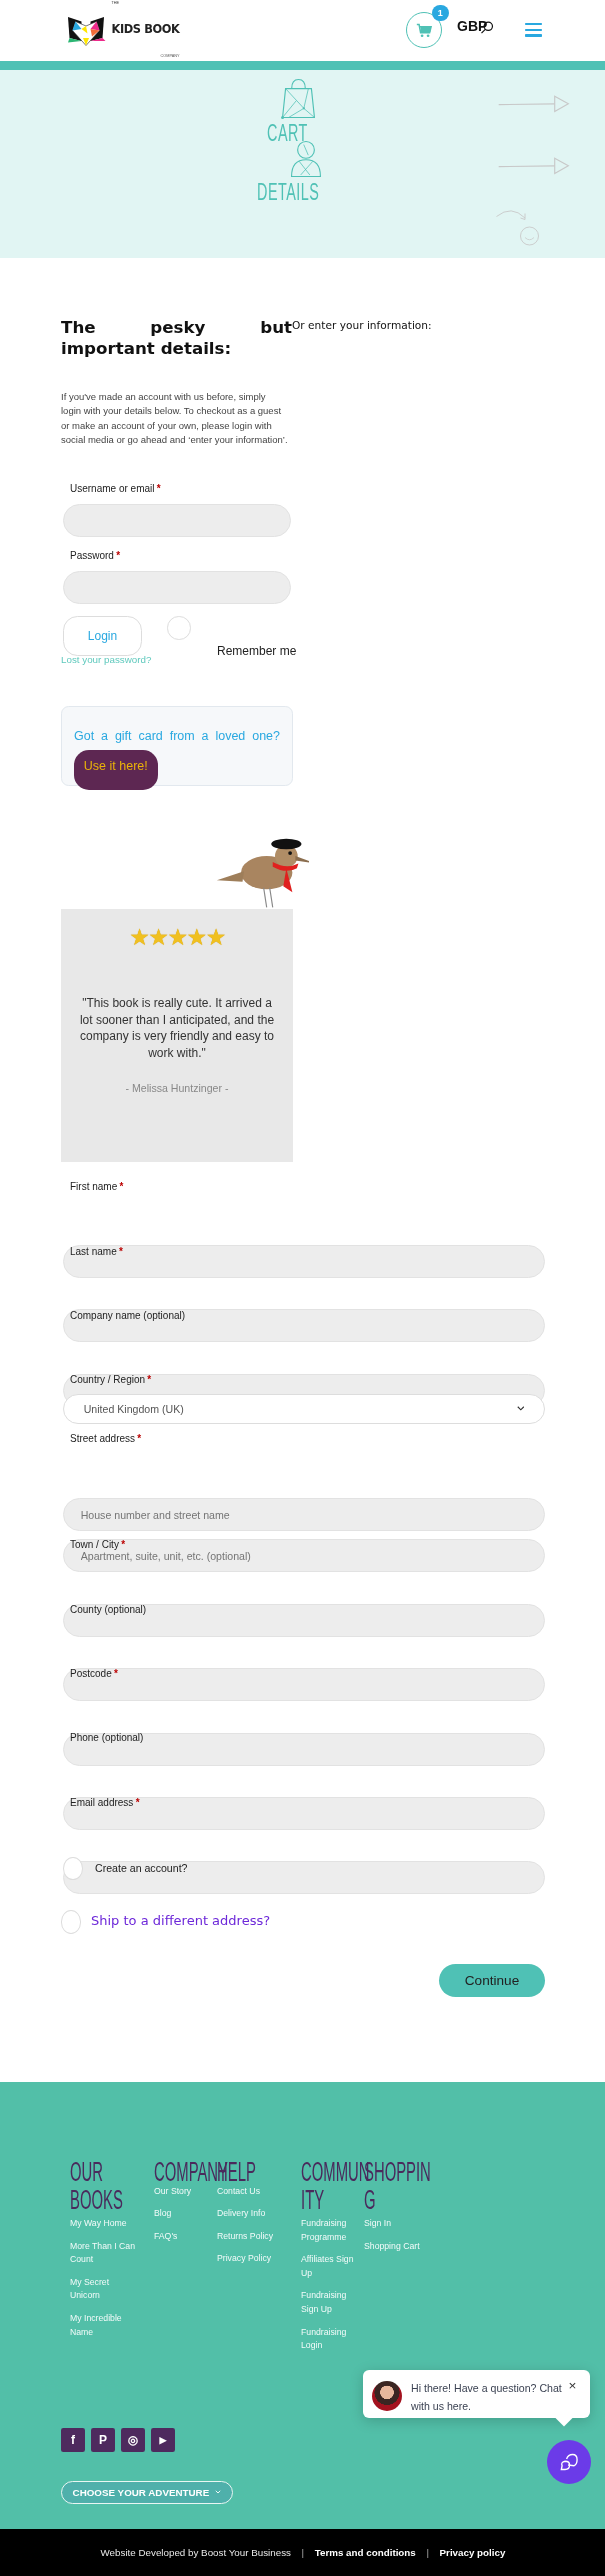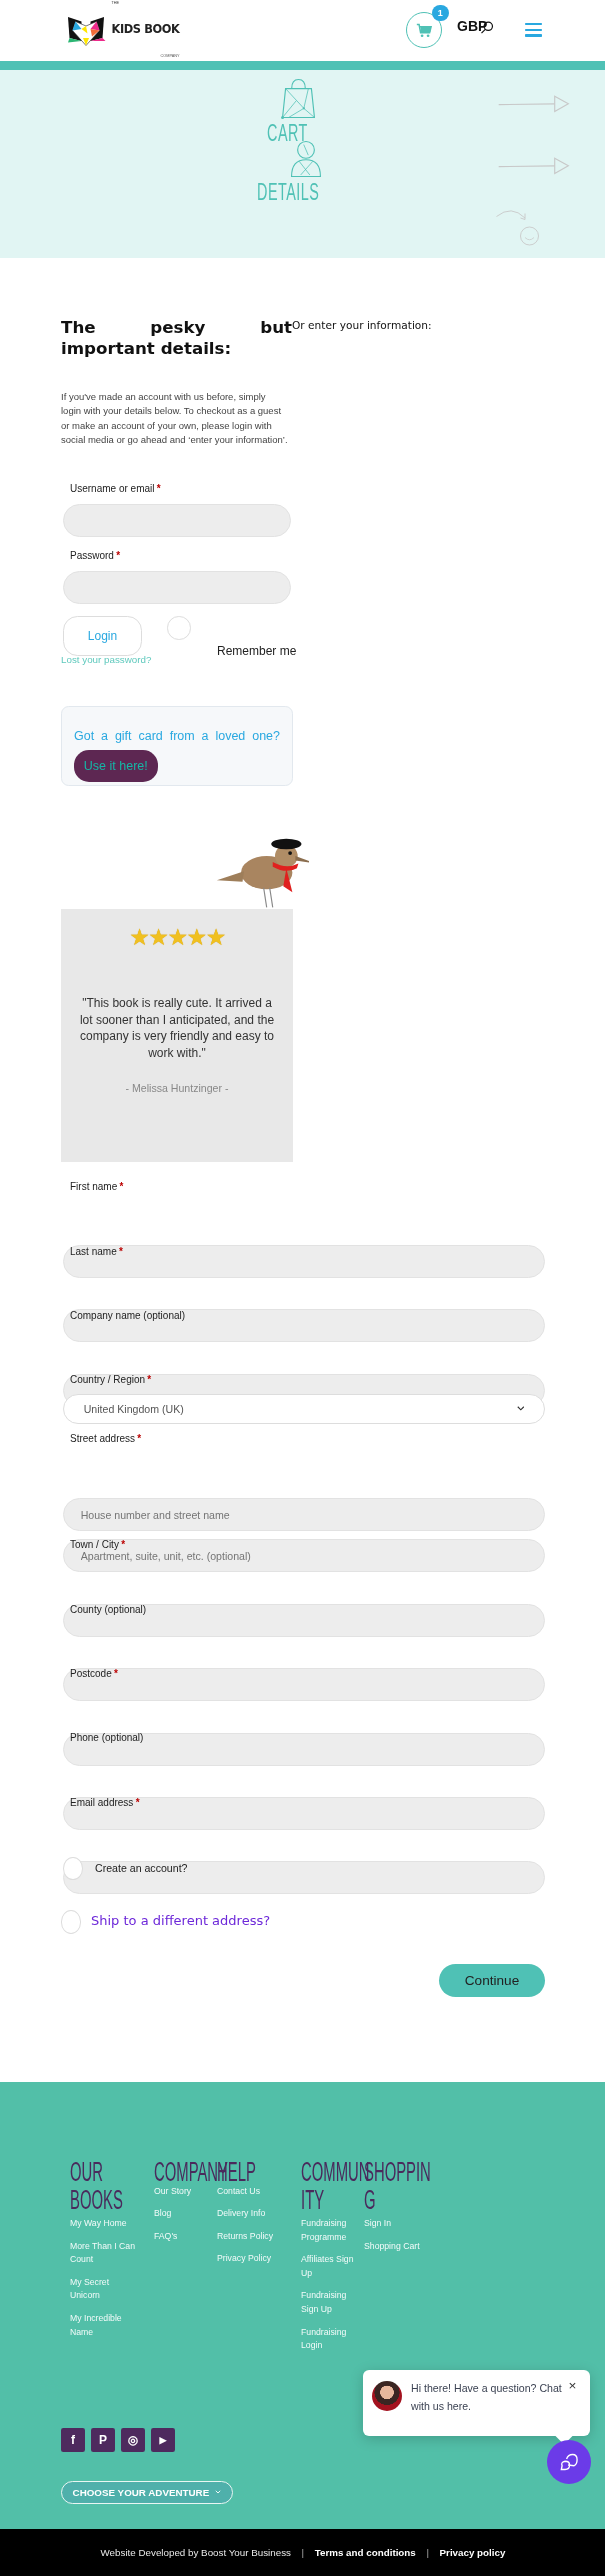--- a/index.html
+++ b/index.html
@@ -37,21 +37,21 @@
   .input { display: block; background: #ededed; border: 0.8px solid #e2e2e2; border-radius: 16.7px; height: 33px; font-size: 10.6px; padding: 0 16.7px; color: #999; }
 
   .login-form .fld-label { position: absolute; left: 63px; }
   .login-btn { position: absolute; left: 63px; top: 616px; width: 79px; height: 40px; border: 0.8px solid #ddd; border-radius: 14.4px; background: #fff; color: #29a8e0; font-size: 12px; display: flex; align-items: center; justify-content: center; }
   .radio { border: 0.8px solid #ddd; border-radius: 50%; background: #fff; }
   .remember-radio { position: absolute; left: 167px; top: 616px; width: 23.5px; height: 23.5px; }
   .remember-label { position: absolute; left: 198px; top: 644px; font-size: 12px; color: #222; margin-left: 19px; }
   .lost-pw { position: absolute; left: 61px; top: 654px; font-size: 9.8px; color: #5fc9bd; }
 
   .giftcard { position: absolute; left: 61px; top: 706px; width: 232px; height: 80px; background: #f6f8fa; border: 1.1px solid #e2e8ee; border-radius: 7.6px; padding: 15px 12px; font-size: 12.5px; line-height: 28px; color: #29a8e0; text-align: justify; }
-  .gift-btn { display: inline-block; background: #5d2752; color: #14b8a6; border-radius: 15px; padding: 0 9.8px; line-height: 32px; height: 32px; vertical-align: middle; }
+  .gift-btn { display: inline-block; background: #5d2752; color: #eab308; border-radius: 15px; padding: 0 9.8px; line-height: 32px; height: 40px; vertical-align: middle; }
 
   .bird { position: absolute; left: 173px; top: 818px; width: 136px; height: 95px; }
   .review { position: absolute; left: 61px; top: 909px; width: 232px; height: 253px; background: #e8e8e8; text-align: center; }
   .stars { margin-top: 15px; font-size: 23px; color: #f0c020; letter-spacing: -1.5px; text-shadow: 0 0 0.8px #c8960e; }
   .quote { margin: 44px auto 0; width: 204px; font-size: 12px; line-height: 16.7px; color: #333; }
   .reviewer { margin-top: 19.7px; font-size: 10.6px; color: #888; }
 
   
   .billing .fld-label { position: absolute; left: 63px; }
   .billing .input { position: absolute; left: 63px; width: 482px; margin-top: 44px; }
@@ -67,21 +67,21 @@
   .footer { position: absolute; top: 2082px; left: 0; width: 606px; height: 447px; background: #52bfa8; }
   .f-col { position: absolute; top: 2158px; }
   .f-head { font-family: "Liberation Sans Narrow", "Liberation Sans", sans-serif; color: #4a2a5c; font-size: 27px; line-height: 28px; text-transform: uppercase; transform: scaleX(0.55); transform-origin: left top; white-space: pre-line; width: 106px; }
   .f-links { list-style: none; margin-top: 10.6px; }
   .f-links li { font-size: 8.7px; line-height: 13.6px; color: #f4fbfa; margin-bottom: 9px; }
 
   .socials { position: absolute; left: 61px; top: 2428px; display: flex; gap: 6px; }
   .soc { width: 24px; height: 24px; background: #4e2a5e; border-radius: 2.3px; display: flex; align-items: center; justify-content: center; color: #fff; font-weight: bold; font-size: 12px; }
   .adventure { position: absolute; left: 61px; top: 2481px; height: 23px; padding: 0 10.6px; border: 1.1px solid #e8f6f3; border-radius: 12px; background: #4fb0ab; color: #fff; font-weight: bold; font-size: 9.8px; display: flex; align-items: center; gap: 6px; }
 
-  .chat-pop { position: absolute; left: 363px; top: 2370px; width: 227px; height: 66px; background: #fff; border-radius: 6px; box-shadow: 0 3px 13.6px rgba(0,0,0,0.18); }
+  .chat-pop { position: absolute; left: 363px; top: 2370px; width: 227px; height: 48px; background: #fff; border-radius: 6px; box-shadow: 0 3px 13.6px rgba(0,0,0,0.18); }
   .chat-pop:after { content: ""; position: absolute; right: 19.7px; bottom: -6px; width: 12px; height: 12px; background: #fff; transform: rotate(45deg); }
   .chat-avatar { position: absolute; left: 9px; top: 10.6px; width: 30px; height: 30px; border-radius: 50%; background: radial-gradient(circle at 50% 38%, #e8b79d 0 28%, #3a2522 29% 52%, #a3121f 53%); }
   .chat-text { position: absolute; left: 48px; top: 9px; width: 151px; font-size: 10.6px; line-height: 18px; color: #3b4252; }
   .chat-close { position: absolute; right: 13.6px; top: 7.6px; font-size: 13.6px; color: #333; }
   .chat-fab { position: absolute; left: 547px; top: 2440px; width: 44px; height: 44px; border-radius: 50%; background: #6b3be8; display: flex; align-items: center; justify-content: center; }
 
   .bottom-bar { position: absolute; top: 2529px; left: 0; width: 606px; height: 47px; background: #000; color: #fff; font-size: 9.8px; display: flex; align-items: center; justify-content: center; gap: 10.6px; }
   .bottom-bar .dev { color: #e8e8e8; }
   .bottom-bar b { font-weight: bold; }
   .sep { color: #aaa; }

